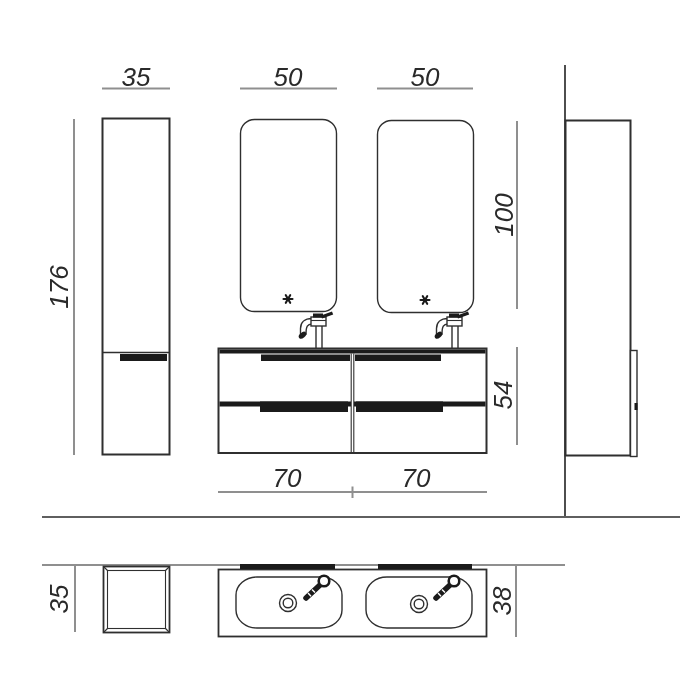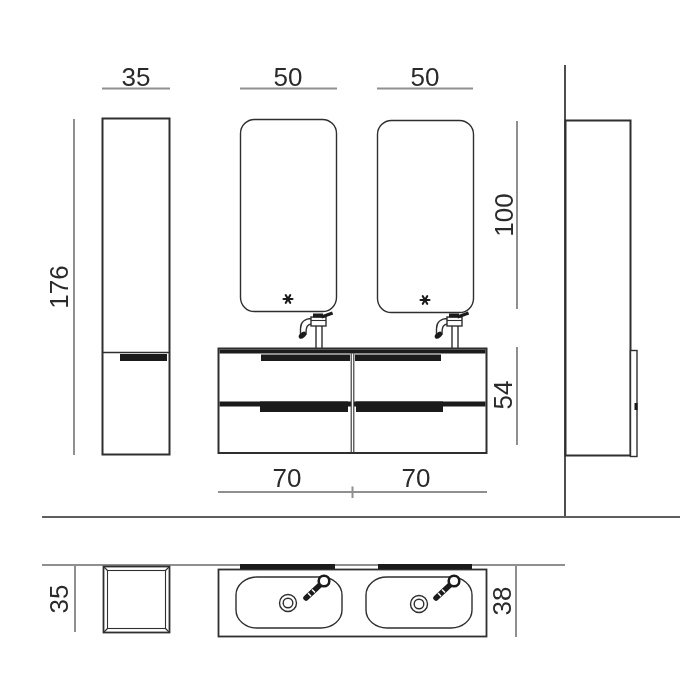--- a/index.html
+++ b/index.html
@@ -1,16 +1,16 @@
 <!DOCTYPE html>
 <html style="--bg: #ffffff; --line: #2f2f2f; --ink: #1b1b1b; --dim: #8f8f8f; --wall: #8f8f8f; --wall_strong: #3a3a3a; --separator: #5f5f5f; --text: #2a2a2a;"><head>
 <meta charset="utf-8">
 <style>
   html,body{margin:0;padding:0;background:var(--bg,#fff);}
-  .canvas{position:relative;width:684px;height:700px;background:var(--bg,#fff);overflow:hidden;}
+  .canvas{position:relative;width:684px;height:700px;background:var(--bg,#fff);overflow:hidden;font-style:italic;}
   svg{display:block;}
   
   .shape      {stroke:var(--line,#2f2f2f);stroke-width:2;fill:#fff;}
   .shape-md   {stroke:var(--line,#2f2f2f);stroke-width:1.8;fill:#fff;}
   .shape-thin {stroke:var(--line,#2f2f2f);stroke-width:1.4;fill:#fff;}
   .ln-thin    {stroke:var(--line,#2f2f2f);stroke-width:1.4;fill:none;}
   .ln-xthin   {stroke:var(--line,#2f2f2f);stroke-width:1.1;fill:none;}
   .fill-ink   {fill:var(--ink,#1b1b1b);stroke:none;}
   .ln-dim     {stroke:var(--dim,#8f8f8f);stroke-width:2;fill:none;}
   .ln-wall    {stroke:var(--wall,#8f8f8f);stroke-width:2;fill:none;}

